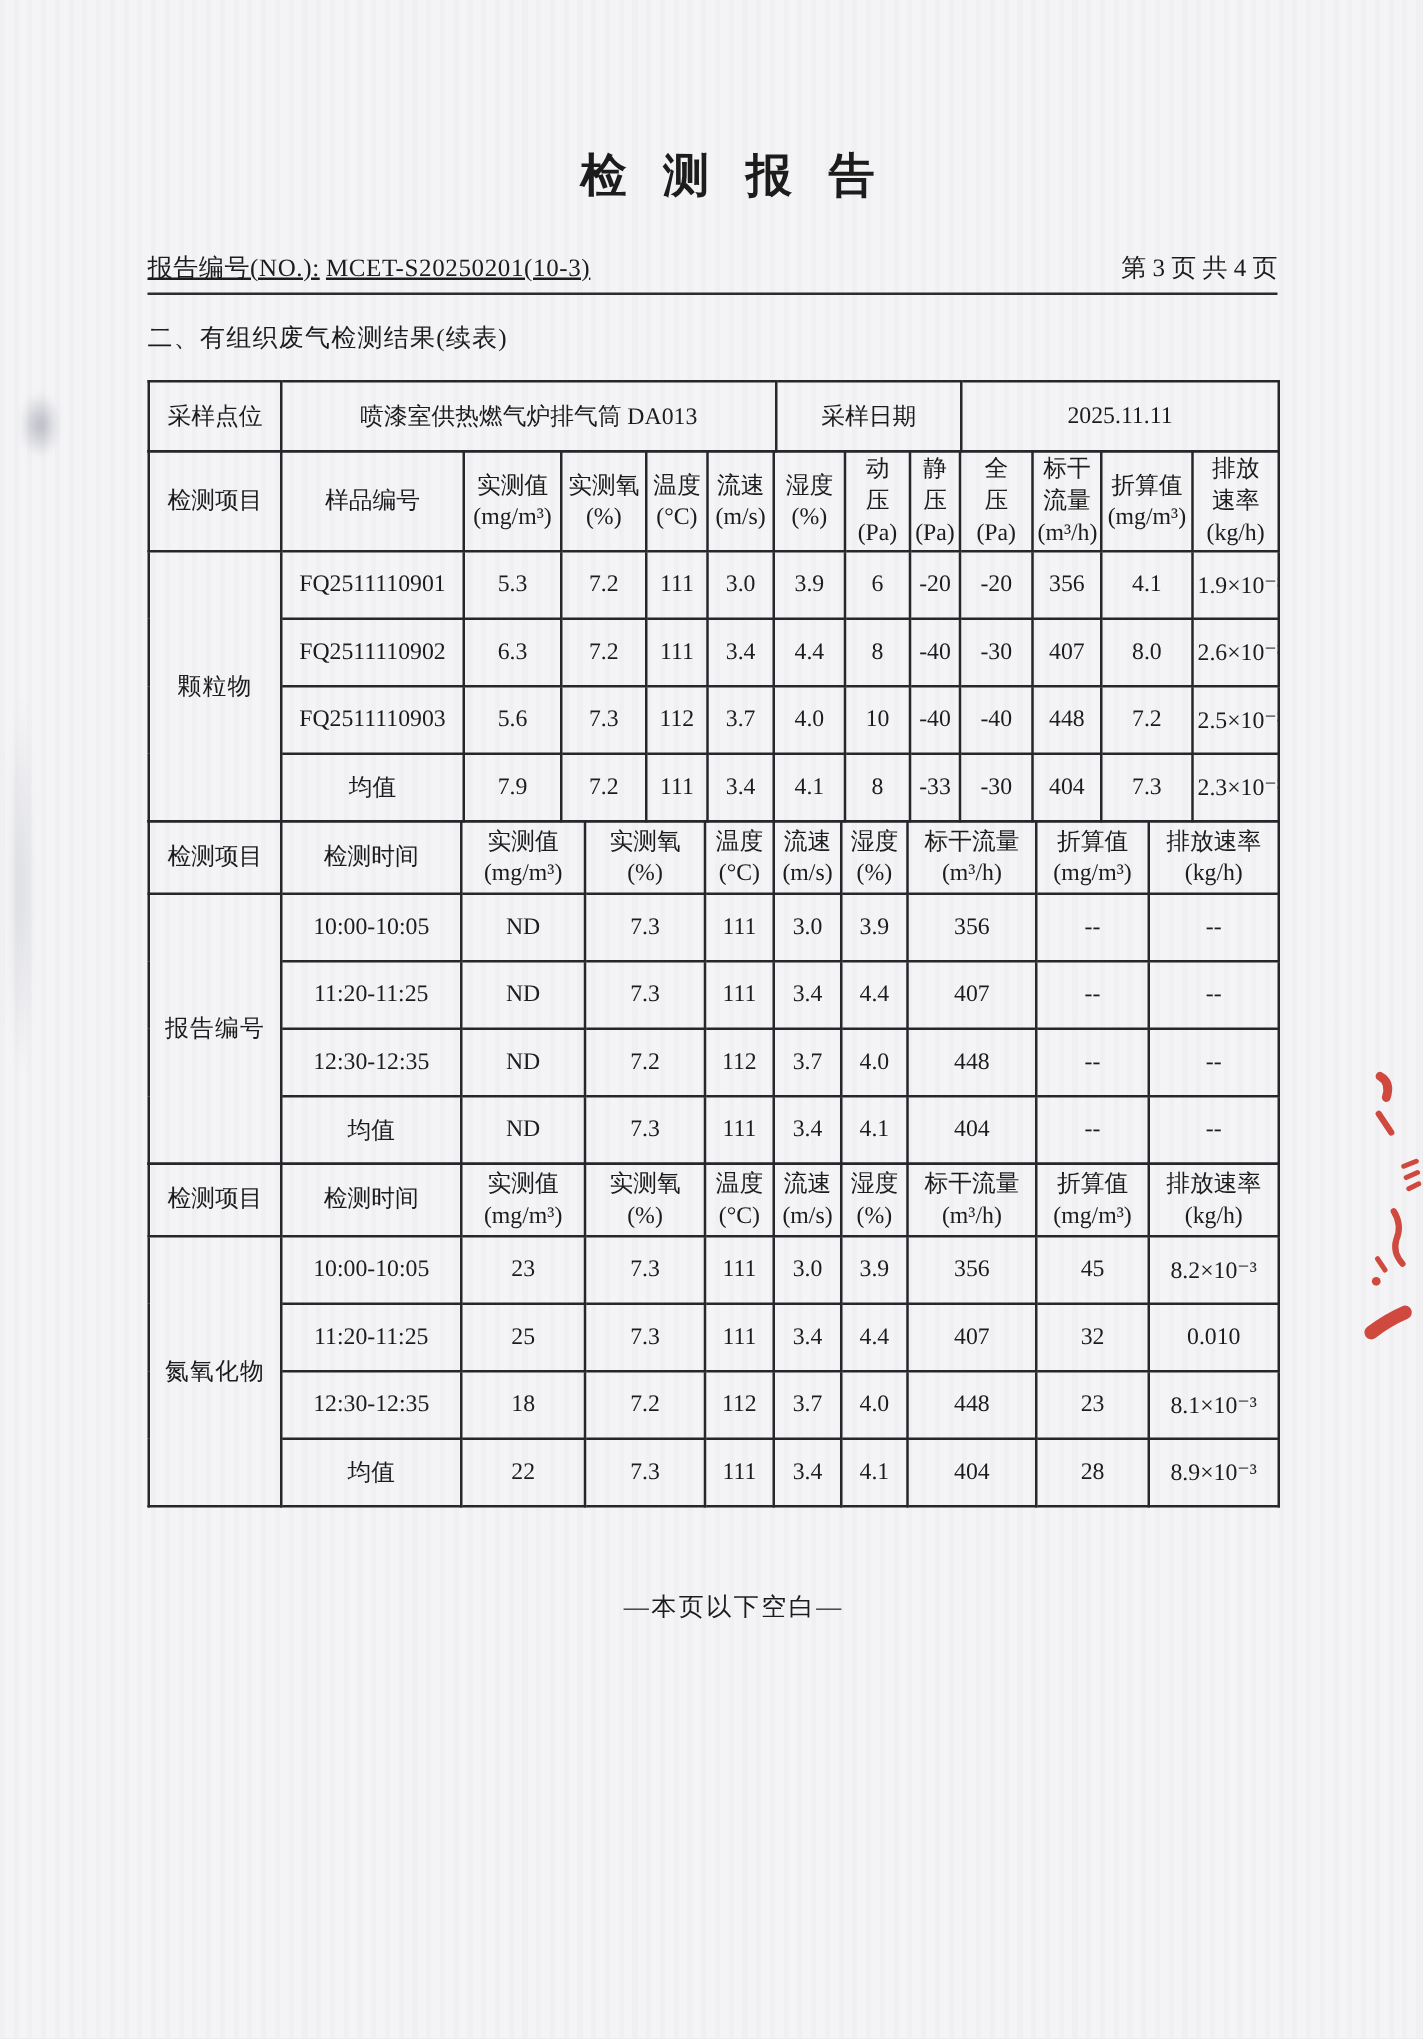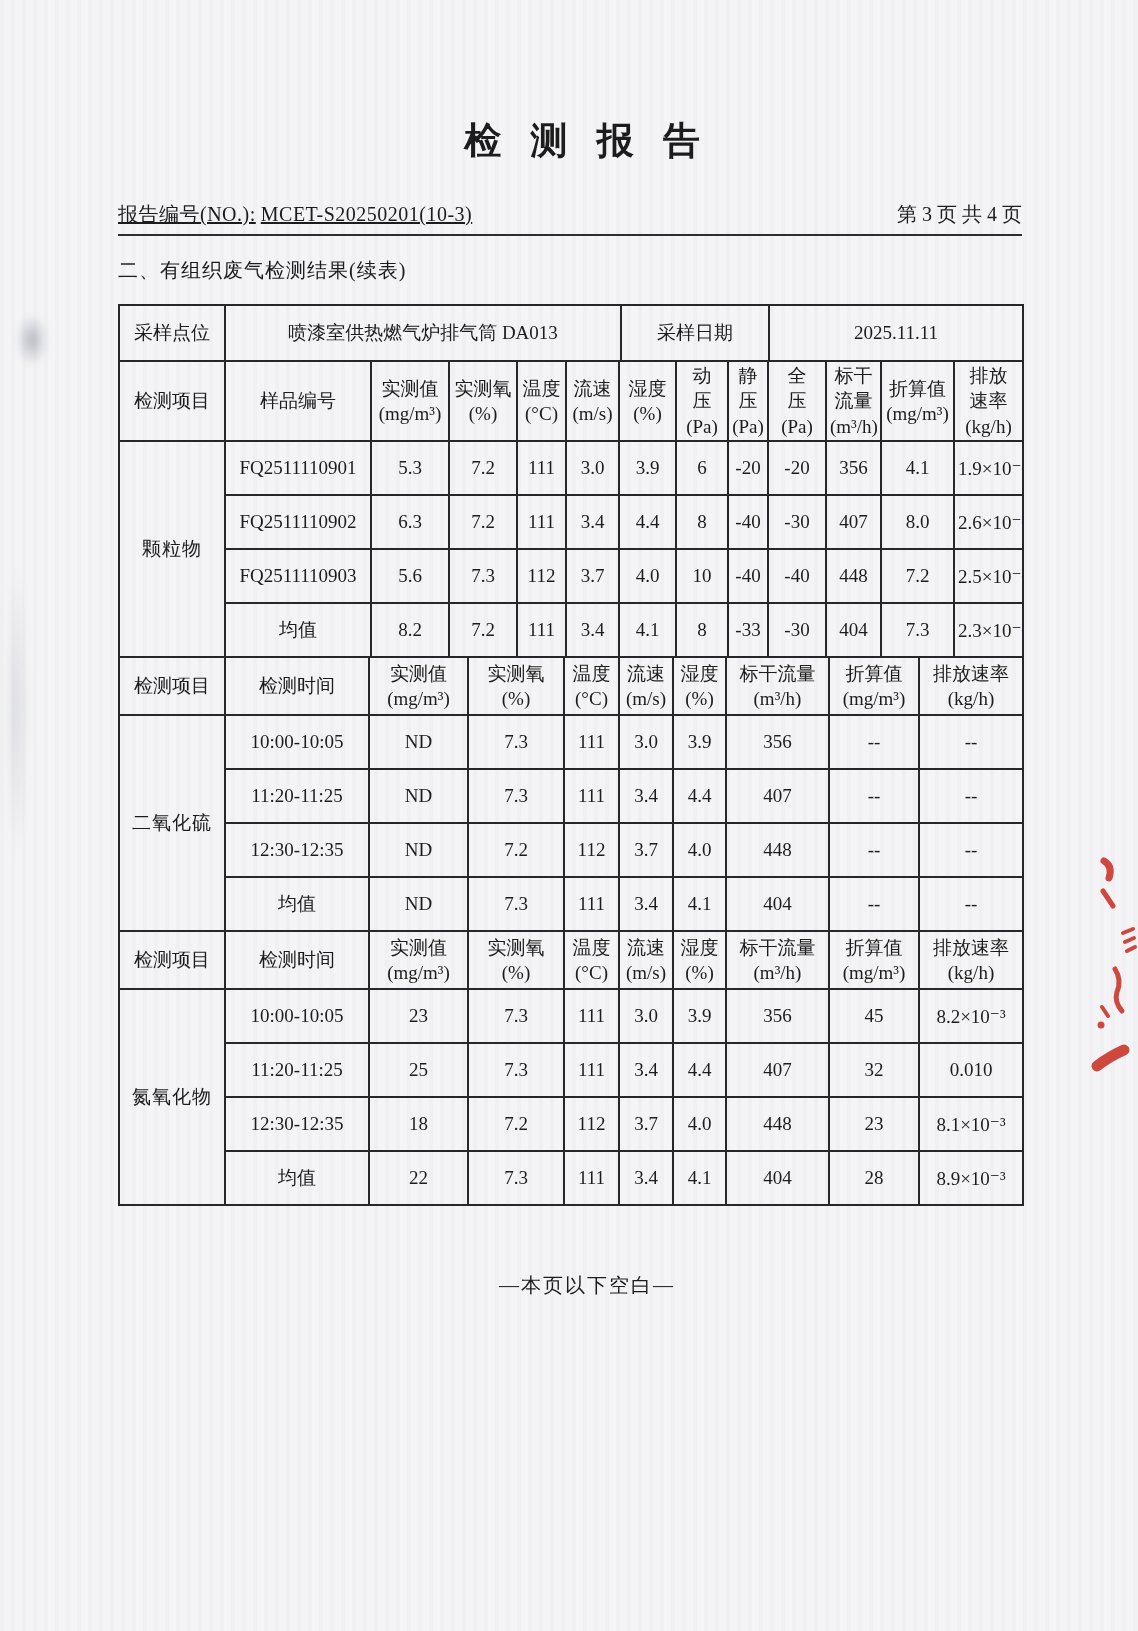--- a/index.html
+++ b/index.html
@@ -218,21 +218,21 @@
             <td>4.0</td>
             <td>10</td>
             <td>-40</td>
             <td>-40</td>
             <td>448</td>
             <td>7.2</td>
             <td>2.5×10⁻³</td>
           </tr>
           <tr>
             <td>均值</td>
-            <td>8.2</td>
+            <td>7.9</td>
             <td>7.2</td>
             <td>111</td>
             <td>3.4</td>
             <td>4.1</td>
             <td>8</td>
             <td>-33</td>
             <td>-30</td>
             <td>404</td>
             <td>7.3</td>
             <td>2.3×10⁻³</td>
@@ -290,21 +290,21 @@
               <div>(mg/m³)</div>
             </td>
             <td class="hcell">
               <div>排放速率</div>
               <div>(kg/h)</div>
             </td>
           </tr>
       </thead>
       <tbody>
           <tr>
-            <td rowspan="4" class="group-cell">二氧化硫</td>
+            <td rowspan="4" class="group-cell">报告编号</td>
             <td>10:00-10:05</td>
             <td>ND</td>
             <td>7.3</td>
             <td>111</td>
             <td>3.0</td>
             <td>3.9</td>
             <td>356</td>
             <td>--</td>
             <td>--</td>
           </tr>

